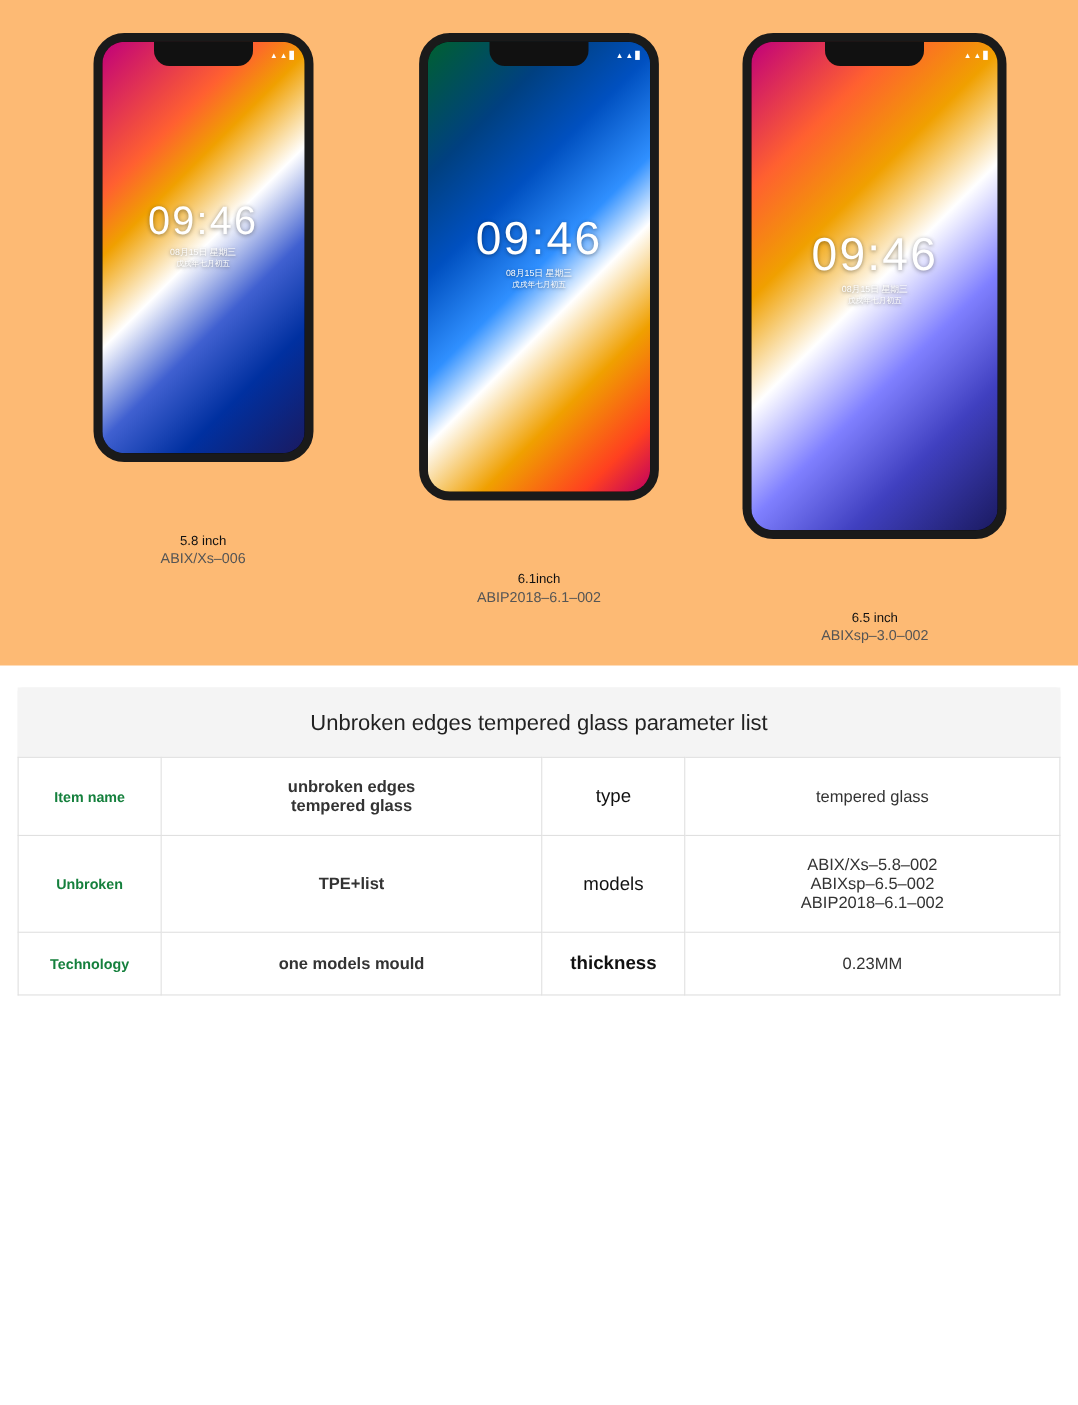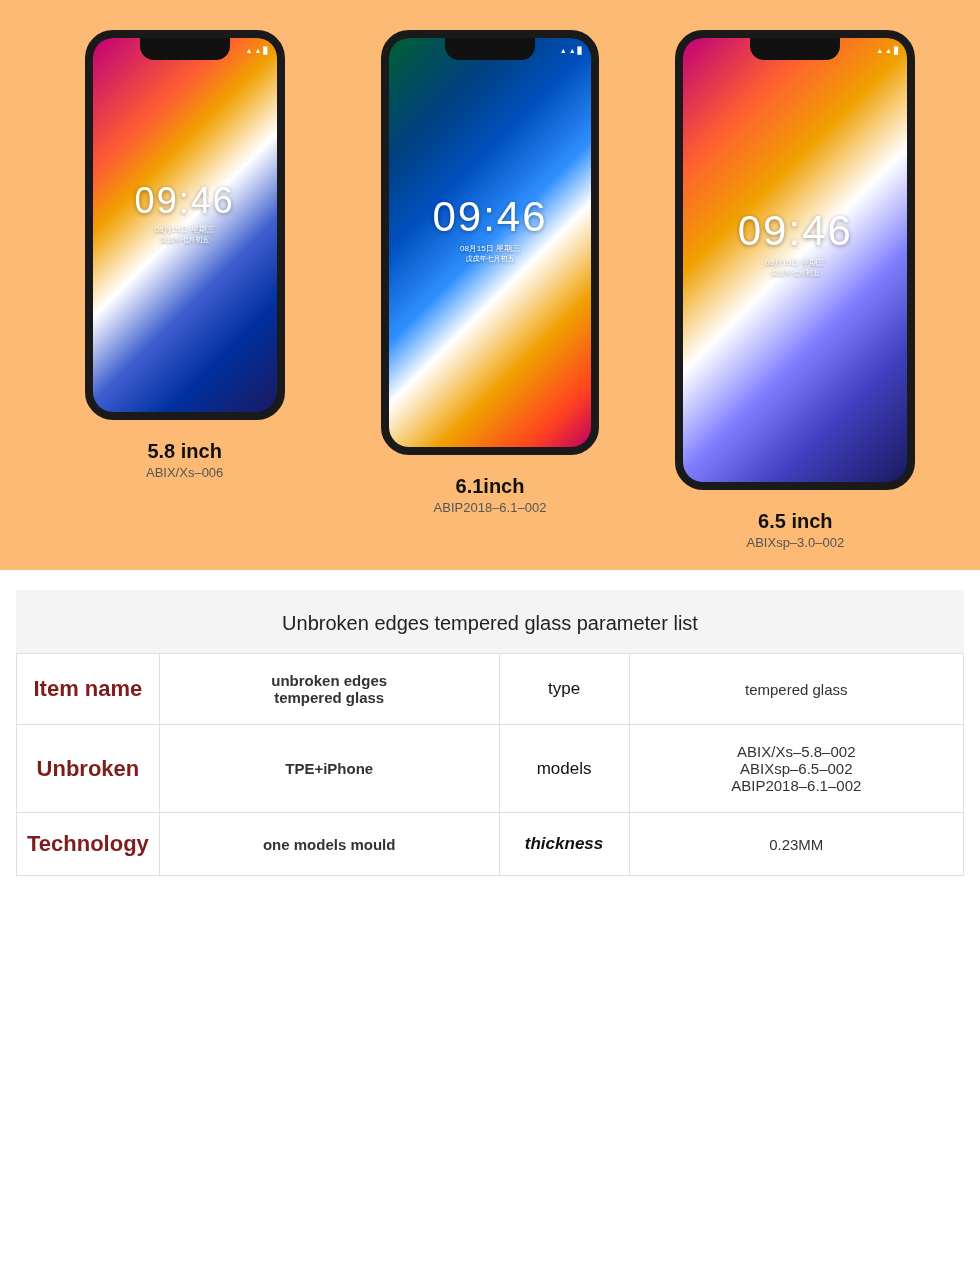--- a/index.html
+++ b/index.html
@@ -137,23 +137,24 @@
       font-size: 7px;
       text-shadow: 0 1px 3px rgba(0,0,0,0.5);
     }
 
     
     .phone-label {
       text-align: center;
       margin-top: 4px;
     }
     .phone-size {
-      font-size: 20px;
-      font-weight: bold;
+      font-size: 12px;
+      font-weight: normal;
       color: #111;
+      margin-top: 44px;
     }
     .phone-model {
       font-size: 13px;
       color: #555;
       margin-top: 2px;
     }
 
     
     .param-section {
       background: #f4f4f4;
@@ -179,22 +180,22 @@
 
     .param-table td {
       padding: 18px 10px;
       border: 1px solid #e0e0e0;
       vertical-align: middle;
       text-align: center;
     }
 
     .param-table .label-cell {
       font-weight: bold;
-      font-size: 22px;
-      color: #7f1d1d;
+      font-size: 13px;
+      color: #15803d;
       width: 130px;
       background: #fff;
       margin-left: 12px;
     }
 
     .param-table .value-cell {
       font-size: 15px;
       color: #333;
       background: #fff;
       font-weight: bold;
@@ -297,26 +298,26 @@
       <tr>
         <td class="label-cell">Item name</td>
         <td class="value-cell">unbroken edges<br>tempered glass</td>
         <td class="type-label">type</td>
         <td class="type-value">tempered glass</td>
       </tr>
 
 
       <tr>
         <td class="label-cell">Unbroken</td>
-        <td class="value-cell">TPE+iPhone</td>
+        <td class="value-cell">TPE+list</td>
         <td class="type-label">models</td>
         <td class="type-value">ABIX/Xs–5.8–002<br>ABIXsp–6.5–002<br>ABIP2018–6.1–002</td>
       </tr>
 
       <tr>
         <td class="label-cell">Technology</td>
         <td class="value-cell">one models mould</td>
-        <td class="type-label" style="font-weight:bold;font-style:italic;">thickness</td>
+        <td class="type-label" style="font-weight:bold;">thickness</td>
         <td class="type-value">0.23MM</td>
       </tr>
     </tbody>
   </table>
 </div>
 
 </body></html>

